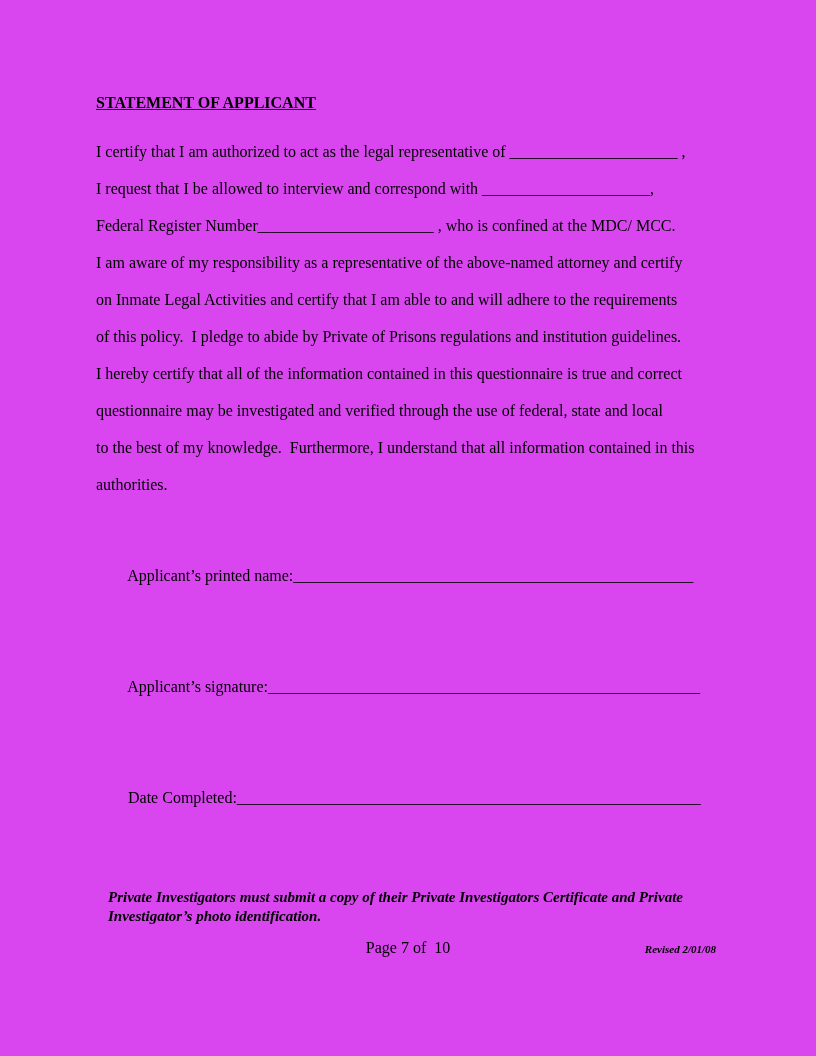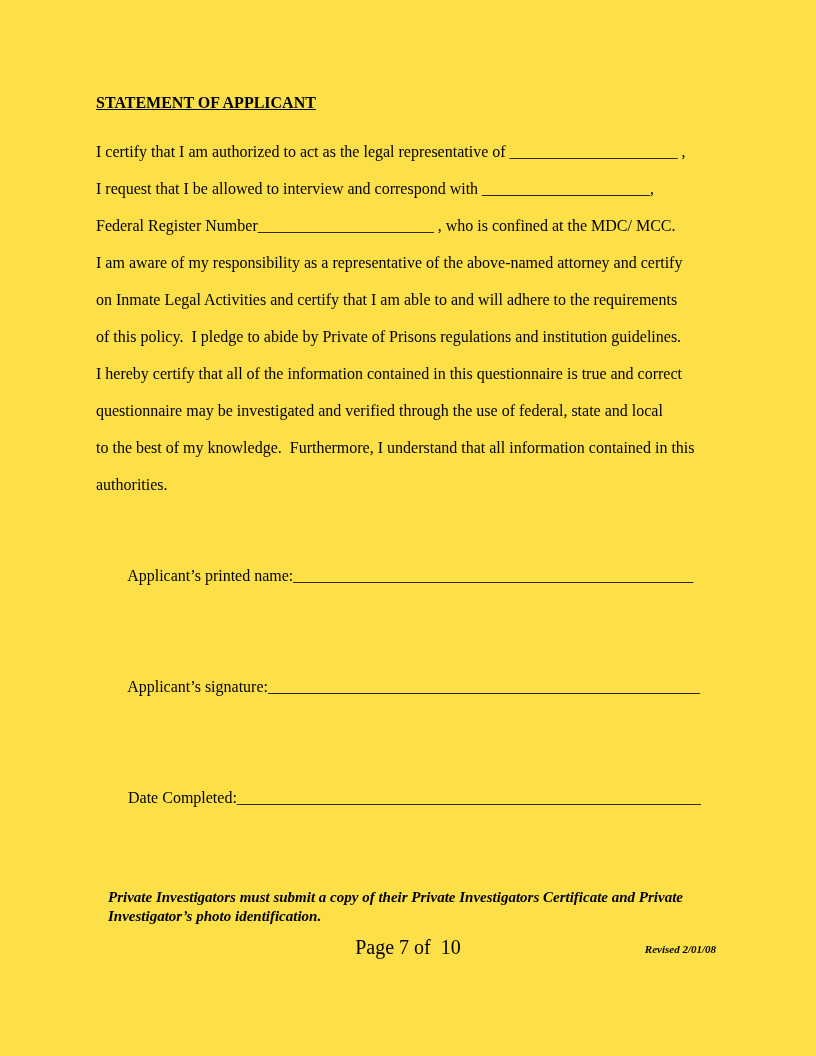--- a/index.html
+++ b/index.html
@@ -7,21 +7,21 @@
   body {
     width: 816px;
     height: 1056px;
     font-family: "Liberation Serif", "DejaVu Serif", serif;
     color: #000000;
   }
   .page {
     position: relative;
     width: 816px;
     height: 1056px;
-    background: #fde047;
+    background: #d946ef;
     overflow: hidden;
   }
   .content {
     padding: 93px 88px 0 96px;
   }
   .title {
     font-size: 16px;
     line-height: 19px;
     font-weight: bold;
     text-decoration: underline;
@@ -55,21 +55,21 @@
     margin-left: 12px;
   }
   .footer {
     position: absolute;
     top: 938px;
     left: 0;
     width: 816px;
   }
   .page-number {
     text-align: center;
-    font-size: 20px;
+    font-size: 16px;
     line-height: 19px;
     white-space: pre;
   }
   .revision {
     position: absolute;
     right: 100px;
     top: 5px;
     font-size: 11px;
     font-weight: bold;
     font-style: italic;

